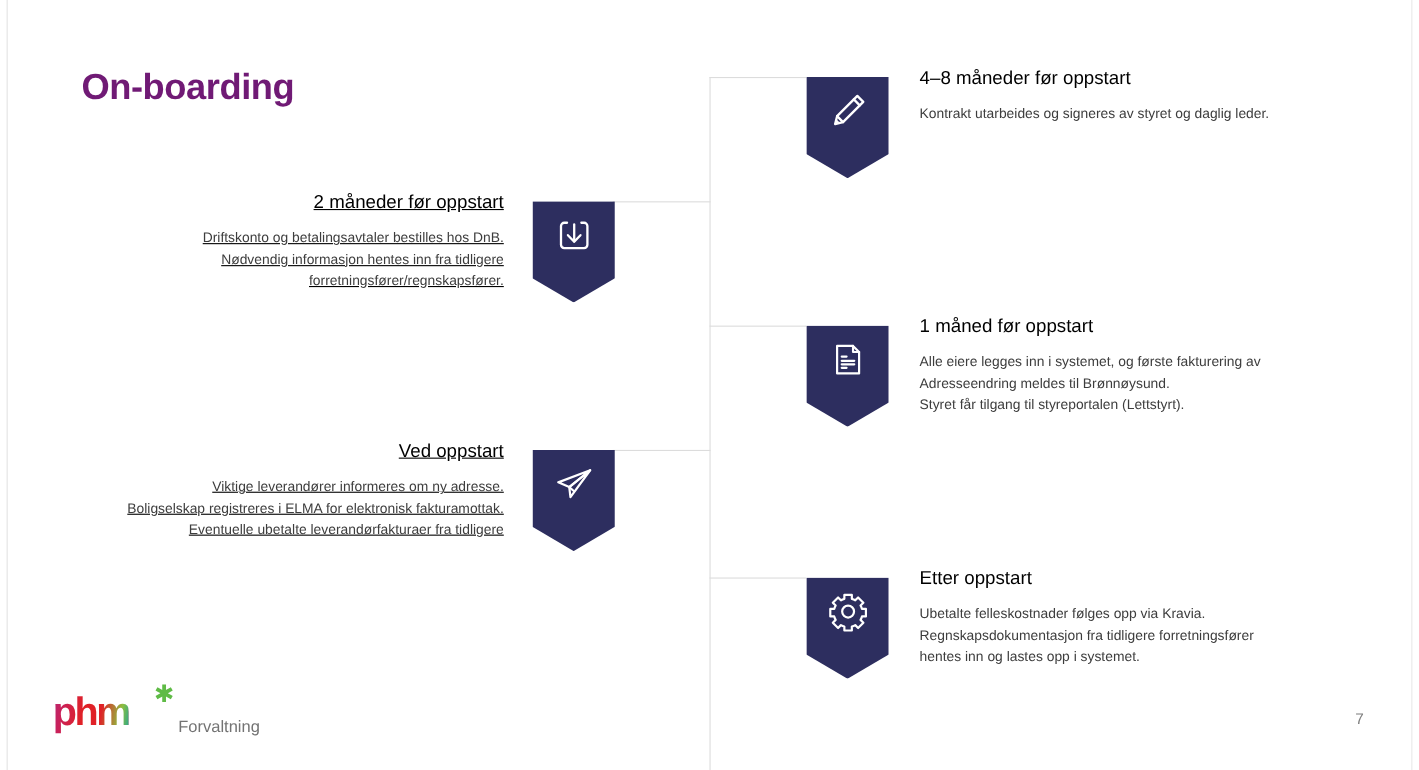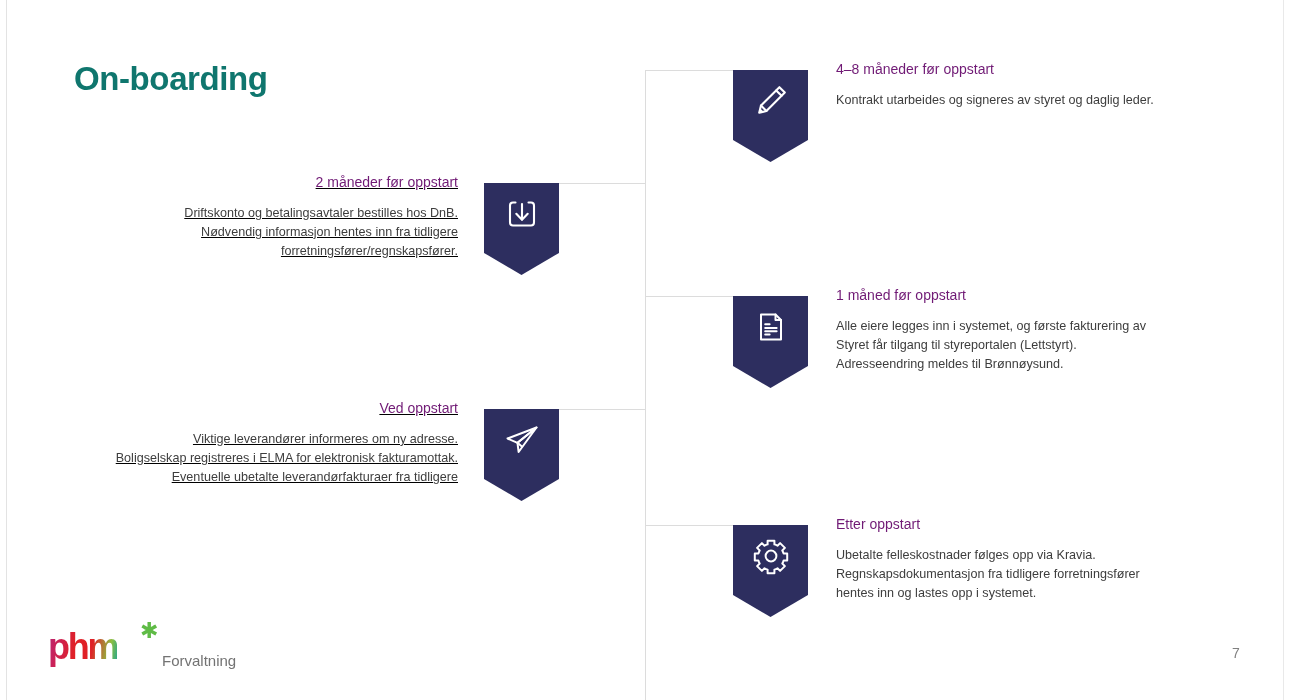--- a/index.html
+++ b/index.html
@@ -38,21 +38,21 @@
   }
 
   
   .title {
     position: absolute;
     left: 74px;
     top: 60px;
     font-size: 33px;
     font-weight: bold;
     letter-spacing: -0.4px;
-    color: #0f766e;
+    color: #701a75;
     white-space: nowrap;
   }
 
   
   .spine {
     position: absolute;
     left: 645px;
     top: 70px;
     width: 1px;
     height: 630px;
@@ -77,22 +77,22 @@
     position: absolute;
     left: 50%;
     top: 31px;
     transform: translate(-50%, -50%);
     display: block;
   }
 
   
   .block { position: absolute; }
   .block .heading {
-    font-size: 14px;
-    color: #701a75;
+    font-size: 17px;
+    color: #000000;
     margin: 0 0 13px 0;
     line-height: 1.2;
     white-space: nowrap;
   }
   .block .body {
     font-size: 12.6px;
     color: #3d3d3d;
     line-height: 1.52;
     margin: 0;
   }
@@ -219,22 +219,22 @@
         <path d="M14.2 21.0 H25.6"></path>
         <path d="M14.2 24.2 H25.6"></path>
         <path d="M14.2 27.4 H18.6"></path>
       </g>
     </svg>
   </div>
   <div class="block right" style="left:836px; top:287px; width:400px;">
     <div class="heading">1 måned før oppstart</div>
     <div class="body">
       <span class="ln">Alle eiere legges inn i systemet, og første fakturering av</span>
+      <span class="ln">Adresseendring meldes til Brønnøysund.</span>
       <span class="ln">Styret får tilgang til styreportalen (Lettstyrt).</span>
-      <span class="ln">Adresseendring meldes til Brønnøysund.</span>
     </div>
   </div>
 
   <div class="badge" style="left:484px; top:409px;">
     <svg width="42" height="42" viewBox="0 0 42 42">
       <g fill="none" stroke="#ffffff" stroke-width="2" stroke-linejoin="round" stroke-linecap="round">
         <path d="M35.5 8.5 L6.5 19.5 L16.5 23.8 Z"></path>
         <path d="M35.5 8.5 L16.5 23.8 L17.6 33 Z"></path>
         <path d="M16.5 23.8 L20.9 27.6"></path>
       </g>

